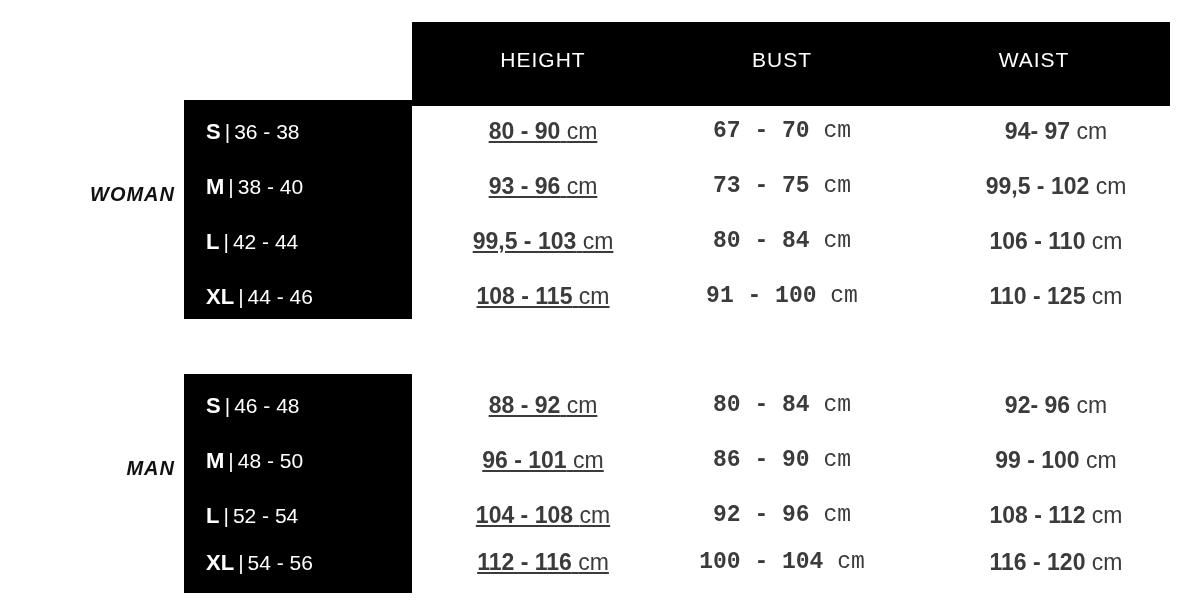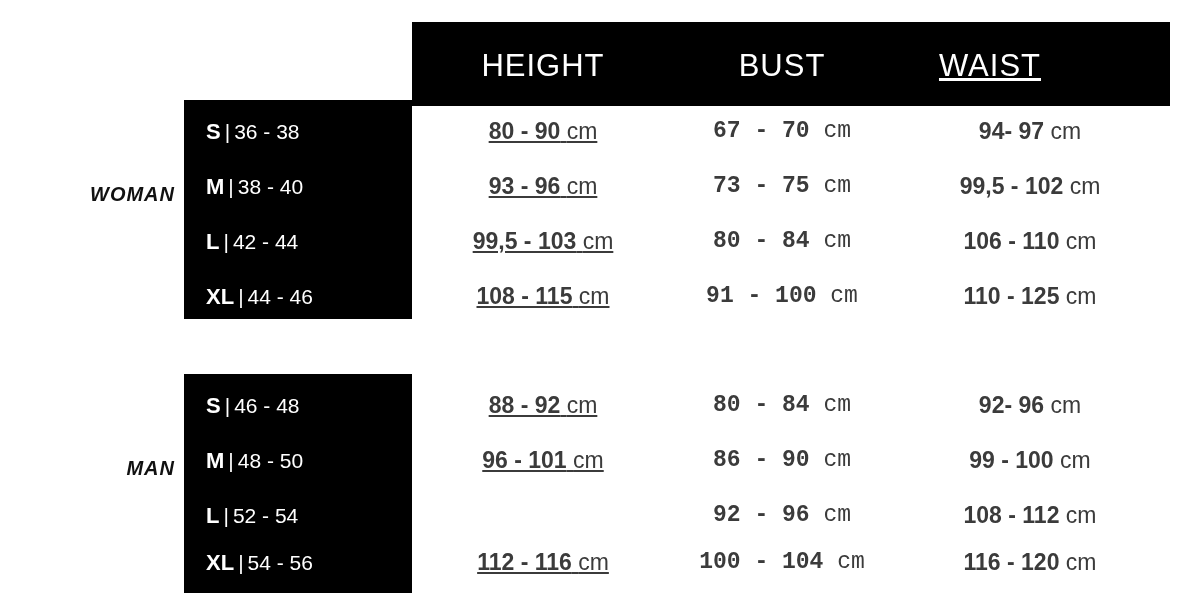--- a/index.html
+++ b/index.html
@@ -41,28 +41,28 @@
     top: 374px;
     width: 228px;
     height: 219px;
   }
 
   
   .col-head {
     position: absolute;
     top: 48px;
     color: #ffffff;
-    font-size: 31px;
+    font-size: 21px;
     letter-spacing: 1px;
     text-align: center;
     font-weight: 400;
   }
   #head-height { left: 412px; width: 262px; }
   #head-bust   { left: 674px; width: 216px; }
-  #head-waist  { left: 850px; width: 280px; text-decoration: underline; }
+  #head-waist  { left: 894px; width: 280px; }
 
   
   .group-label {
     position: absolute;
     color: #111111;
     font-size: 20px;
     font-weight: bold;
     font-style: italic;
     letter-spacing: 1px;
     text-align: right;
@@ -113,21 +113,21 @@
     white-space: nowrap;
   }
   .meas .num {
     font-weight: bold;
   }
   .meas .unit {
     font-weight: normal;
   }
   .c-height { left: 412px; width: 262px; text-decoration: underline; }
   .c-bust   { left: 674px; width: 216px; font-family: Liberation Mono, monospace; }
-  .c-waist  { left: 890px; width: 280px; }
+  .c-waist  { left: 916px; width: 280px; }
 </style>
 </head>
 <body>
 
 <div class="sheet">
 
   <div class="blk" id="header-band"></div>
   <div class="blk" id="woman-size-band"></div>
   <div class="blk" id="man-size-band"></div>
 
@@ -225,20 +225,23 @@
     </div>
     <div class="meas c-waist">
       <span class="num">99 - 100</span> <span class="unit">cm</span>
     </div>
   </div>
 
   <div class="row" style="top:488px;">
     <div class="size-cell">
       <span class="sz">L</span><span class="sep">|</span><span class="rng">52 - 54</span>
     </div>
+    <div class="meas c-height">
+      <span class="num">104 - 108</span> <span class="unit">cm</span>
+    </div>
     <div class="meas c-bust">
       <span class="num">92 - 96</span> <span class="unit">cm</span>
     </div>
     <div class="meas c-waist">
       <span class="num">108 - 112</span> <span class="unit">cm</span>
     </div>
   </div>
 
   <div class="row" style="top:535px;">
     <div class="size-cell">

